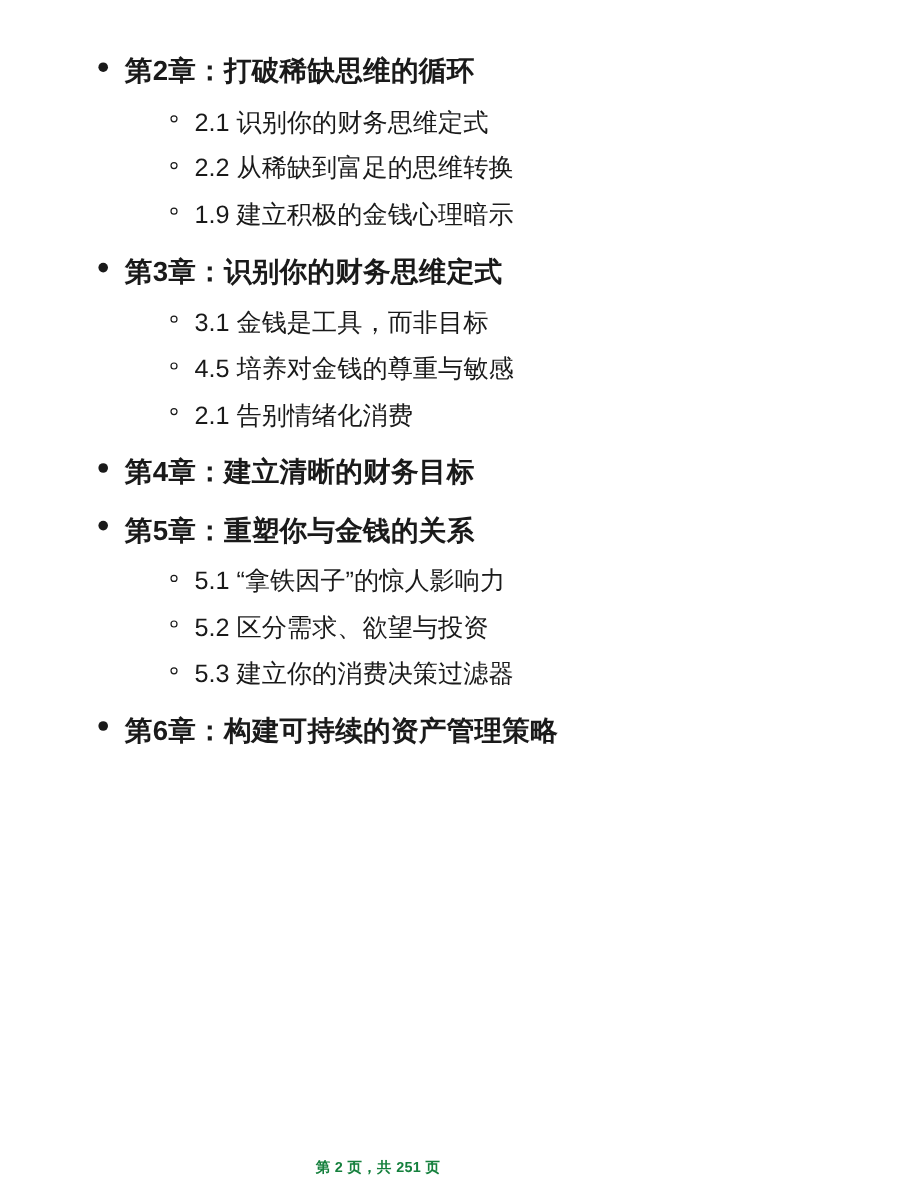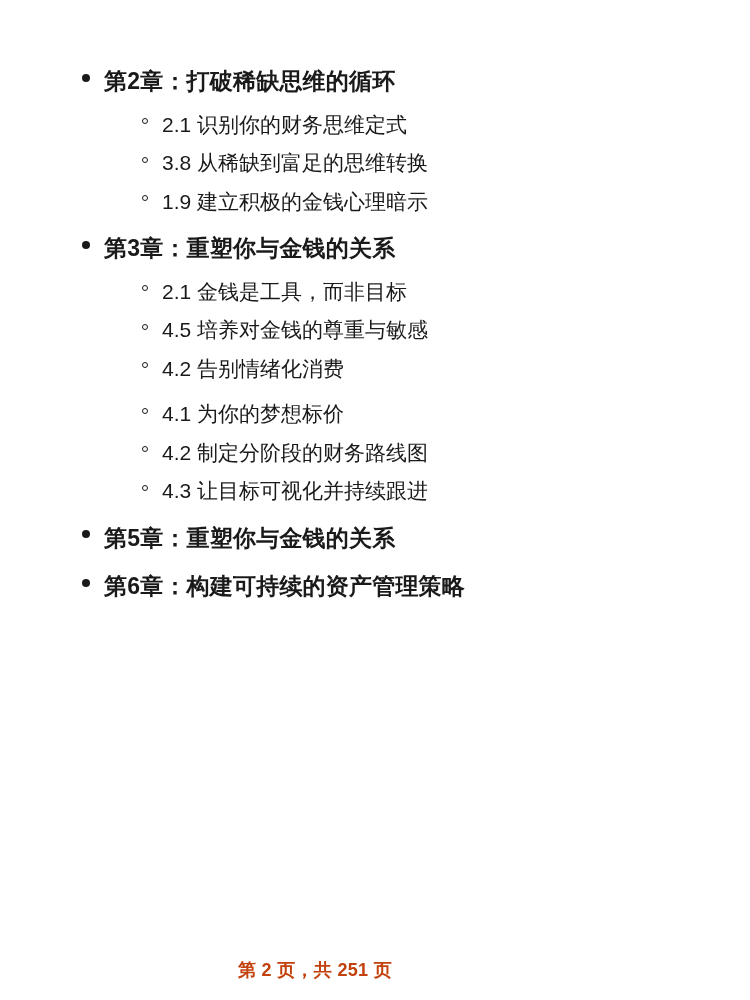--- a/index.html
+++ b/index.html
@@ -12,21 +12,21 @@
     background: #ffffff;
     font-family: "Liberation Sans", "DejaVu Sans", sans-serif;
     color: #1a1a1a;
     overflow: hidden;
   }
   .page {
     position: relative;
     width: 630px;
     height: 1000px;
     box-sizing: border-box;
-    padding: 64px 60px 0 60px;
+    padding: 42px 60px 0 60px;
     display: flex;
     flex-direction: column;
   }
   .toc {
     list-style: none;
     margin: 0;
     padding: 0;
   }
   .chapter {
     margin: 0 0 14px 0;
@@ -89,23 +89,23 @@
   .chapter.no-sections {
     margin-bottom: 0;
     text-align: right;
   }
   .footer {
     position: absolute;
     left: 0;
     right: 0;
     bottom: 18px;
     text-align: center;
-    font-size: 18px;
+    font-size: 12px;
     font-weight: 700;
-    color: #c2410c;
+    color: #15803d;
     letter-spacing: 0.3px;
   }
 </style>
 </head>
 <body>
 
 <div class="page">
 
   <ul class="toc">
 
@@ -114,72 +114,76 @@
         <span class="bullet-filled"></span>
         <span class="chapter-title">第2章：打破稀缺思维的循环</span>
       </div>
       <ul class="sections">
         <li class="section-line">
           <span class="bullet-hollow"></span>
           <span class="section-title">2.1 识别你的财务思维定式</span>
         </li>
         <li class="section-line">
           <span class="bullet-hollow"></span>
-          <span class="section-title">3.8 从稀缺到富足的思维转换</span>
+          <span class="section-title">2.2 从稀缺到富足的思维转换</span>
         </li>
         <li class="section-line">
           <span class="bullet-hollow"></span>
           <span class="section-title">1.9 建立积极的金钱心理暗示</span>
         </li>
       </ul>
     </li>
 
     <li class="chapter">
       <div class="chapter-line">
         <span class="bullet-filled"></span>
-        <span class="chapter-title">第3章：重塑你与金钱的关系</span>
+        <span class="chapter-title">第3章：识别你的财务思维定式</span>
       </div>
       <ul class="sections">
         <li class="section-line">
           <span class="bullet-hollow"></span>
-          <span class="section-title">2.1 金钱是工具，而非目标</span>
+          <span class="section-title">3.1 金钱是工具，而非目标</span>
         </li>
         <li class="section-line">
           <span class="bullet-hollow"></span>
           <span class="section-title">4.5 培养对金钱的尊重与敏感</span>
         </li>
         <li class="section-line">
           <span class="bullet-hollow"></span>
-          <span class="section-title">4.2 告别情绪化消费</span>
-        </li>
-      </ul>
-    </li>
-
-    <li class="chapter">
-      <ul class="sections">
-        <li class="section-line">
-          <span class="bullet-hollow"></span>
-          <span class="section-title">4.1 为你的梦想标价</span>
-        </li>
-        <li class="section-line">
-          <span class="bullet-hollow"></span>
-          <span class="section-title">4.2 制定分阶段的财务路线图</span>
-        </li>
-        <li class="section-line">
-          <span class="bullet-hollow"></span>
-          <span class="section-title">4.3 让目标可视化并持续跟进</span>
+          <span class="section-title">2.1 告别情绪化消费</span>
         </li>
       </ul>
     </li>
 
     <li class="chapter">
       <div class="chapter-line">
         <span class="bullet-filled"></span>
+        <span class="chapter-title">第4章：建立清晰的财务目标</span>
+      </div>
+    </li>
+
+    <li class="chapter">
+      <div class="chapter-line">
+        <span class="bullet-filled"></span>
         <span class="chapter-title">第5章：重塑你与金钱的关系</span>
       </div>
+      <ul class="sections">
+        <li class="section-line">
+          <span class="bullet-hollow"></span>
+          <span class="section-title">5.1 “拿铁因子”的惊人影响力</span>
+        </li>
+        <li class="section-line">
+          <span class="bullet-hollow"></span>
+          <span class="section-title">5.2 区分需求、欲望与投资</span>
+        </li>
+        <li class="section-line">
+          <span class="bullet-hollow"></span>
+          <span class="section-title">5.3 建立你的消费决策过滤器</span>
+        </li>
+      </ul>
     </li>
 
     <li class="chapter no-sections">
       <div class="chapter-line">
         <span class="bullet-filled"></span>
         <span class="chapter-title">第6章：构建可持续的资产管理策略</span>
       </div>
     </li>
 
   </ul>

